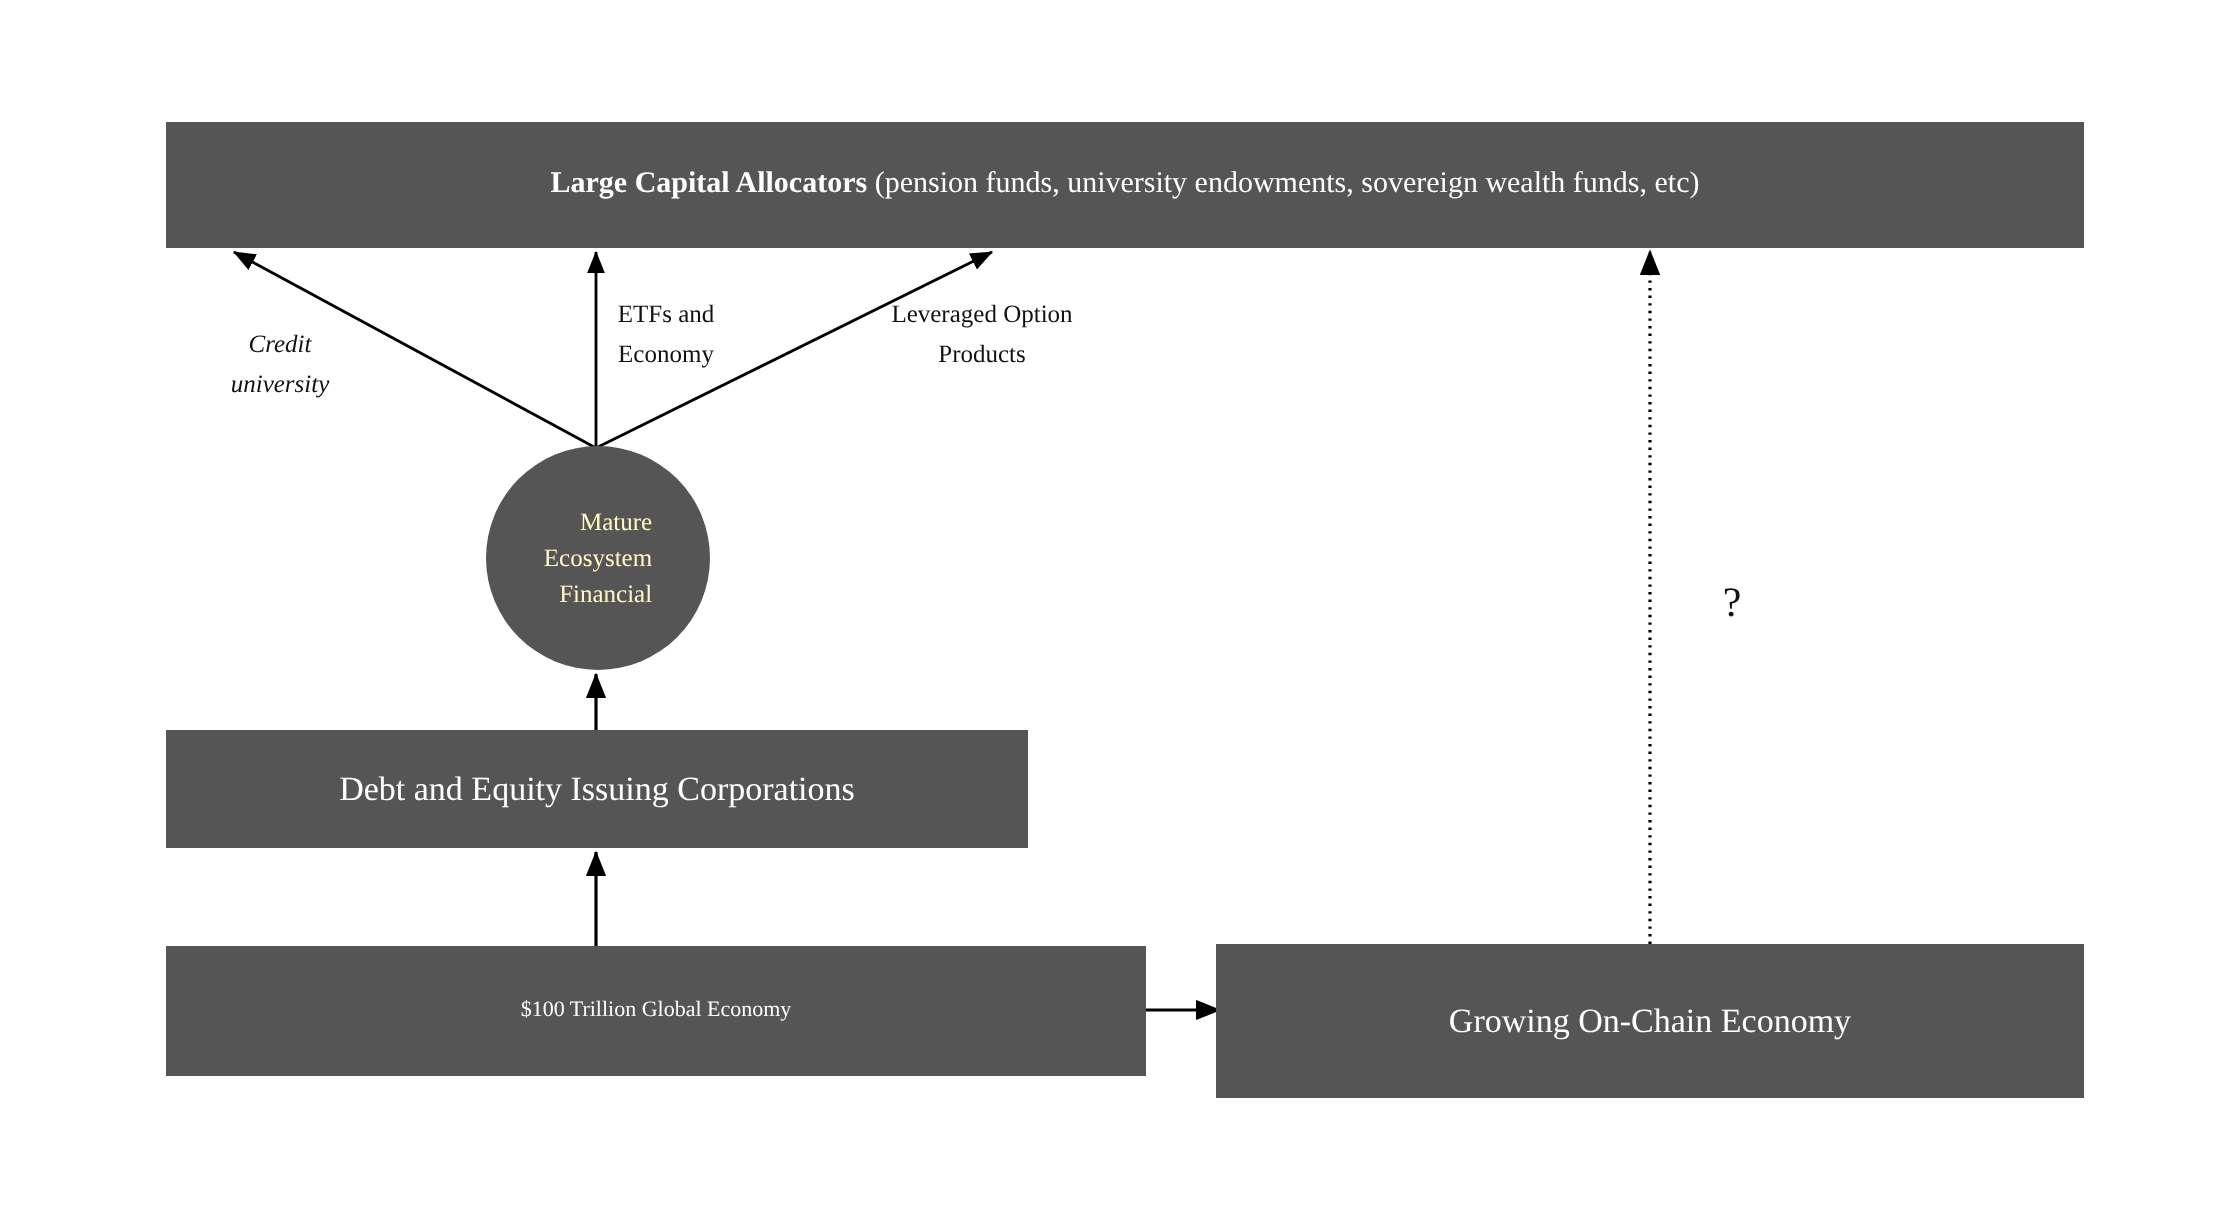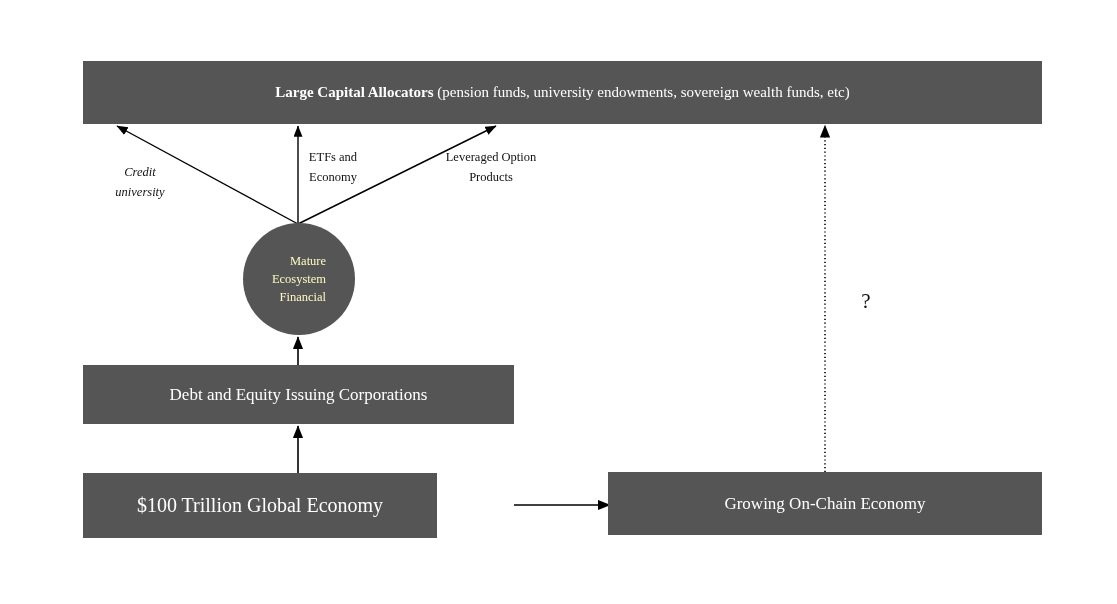--- a/index.html
+++ b/index.html
@@ -51,29 +51,29 @@
   #node-corporations {
     left: 83px;
     top: 365px;
     width: 431px;
     height: 59px;
     font-size: 17px;
   }
   #node-global-economy {
     left: 83px;
     top: 473px;
-    width: 354px;
+    width: 490px;
     height: 65px;
-    font-size: 20px;
+    font-size: 11px;
   }
   #node-onchain-economy {
     left: 608px;
     top: 472px;
     width: 434px;
-    height: 63px;
+    height: 77px;
     font-size: 17px;
   }
   #node-ecosystem {
     position: absolute;
     left: 243px;
     top: 223px;
     width: 112px;
     height: 112px;
     border-radius: 50%;
     background: #555555;

